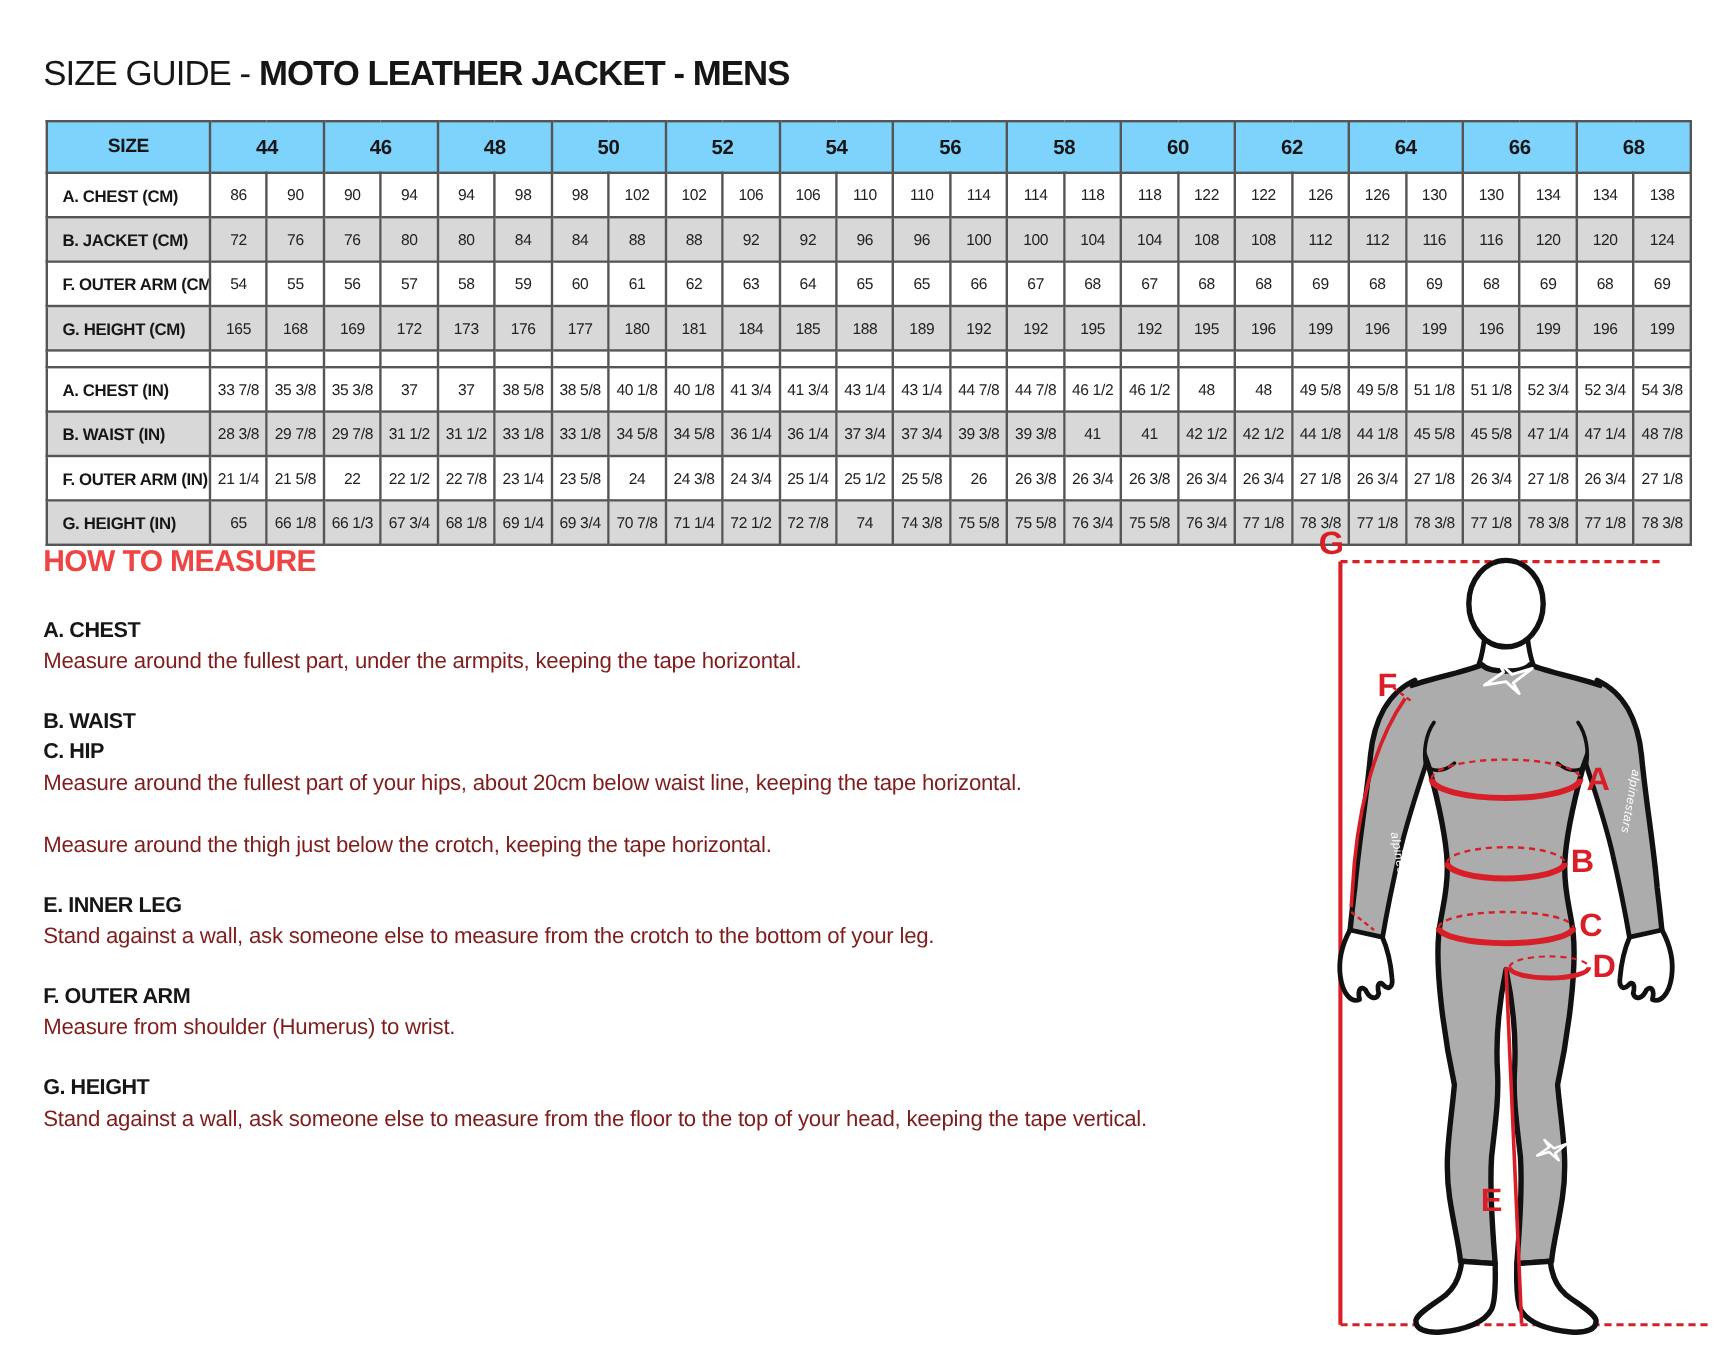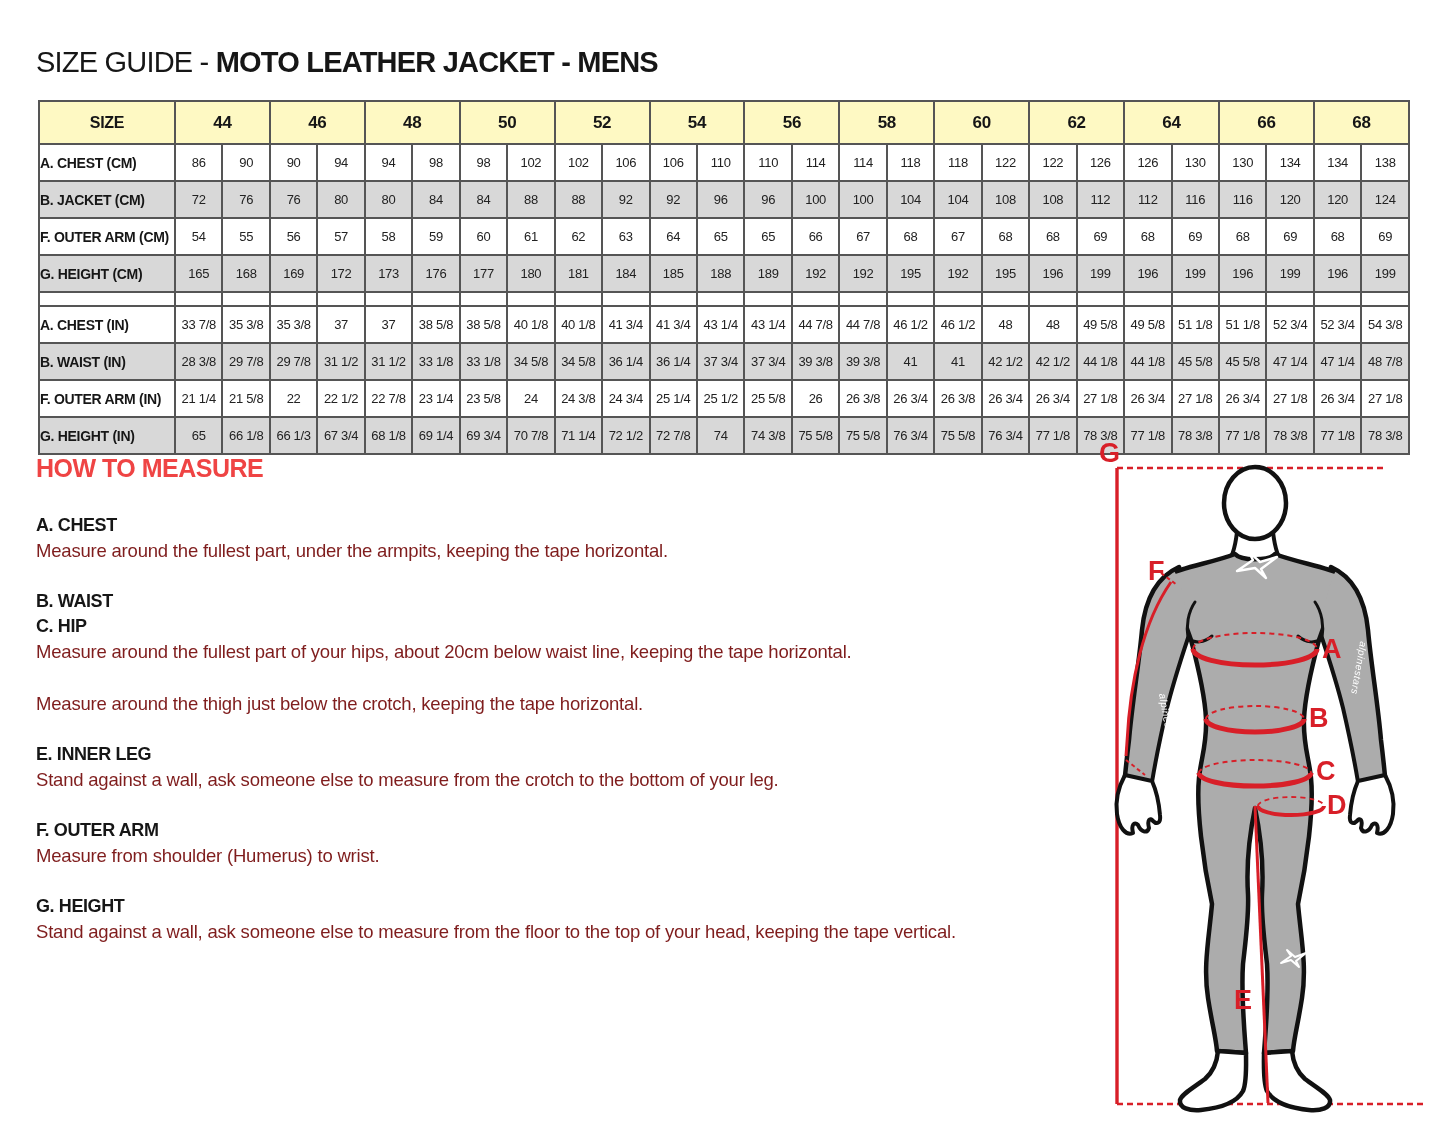--- a/index.html
+++ b/index.html
@@ -9,23 +9,23 @@
   
   .title{position:absolute;left:36px;top:46px;margin:0;font-size:29px;font-weight:400;
          letter-spacing:-0.8px;white-space:nowrap;}
   .title strong{font-weight:700;}
 
   
   table.size-table{position:absolute;left:38px;top:100px;width:1372px;
                    border-collapse:collapse;table-layout:fixed;}
   table.size-table th,table.size-table td{border:2px solid #555;padding:0;text-align:center;
                    white-space:nowrap;overflow:hidden;letter-spacing:-0.3px;}
-  table.size-table thead th{height:41px;background:#fef9c3;font-size:17px;font-weight:700;}
+  table.size-table thead th{height:41px;background:#7dd3fc;font-size:17px;font-weight:700;}
   table.size-table thead th.corner{font-size:16px;}
-  table.size-table tbody th{height:35px;text-align:left;padding-left:0;font-size:14px;font-weight:700;}
+  table.size-table tbody th{height:35px;text-align:left;padding-left:12px;font-size:14px;font-weight:700;}
   table.size-table tbody td{height:35px;font-size:13px;font-weight:400;color:#222;}
   table.size-table tr.shade th,table.size-table tr.shade td{background:#d8d8d8;}
   table.size-table tr.plain th,table.size-table tr.plain td{background:#ffffff;}
   table.size-table tr.spacer td,table.size-table tr.spacer th{height:12px;background:#fff;}
 
   
   .measure{position:absolute;left:36px;top:454px;width:1060px;}
   .measure h2{margin:0 0 32px 0;font-size:25px;font-weight:700;letter-spacing:-0.5px;color:#ef4444;}
   .m-item .m-label{margin:0 0 4px 0;font-size:18px;font-weight:700;letter-spacing:-0.4px;}
   .m-item .m-text{margin:0 0 30px 0;font-size:18.5px;font-weight:400;letter-spacing:-0.2px;

